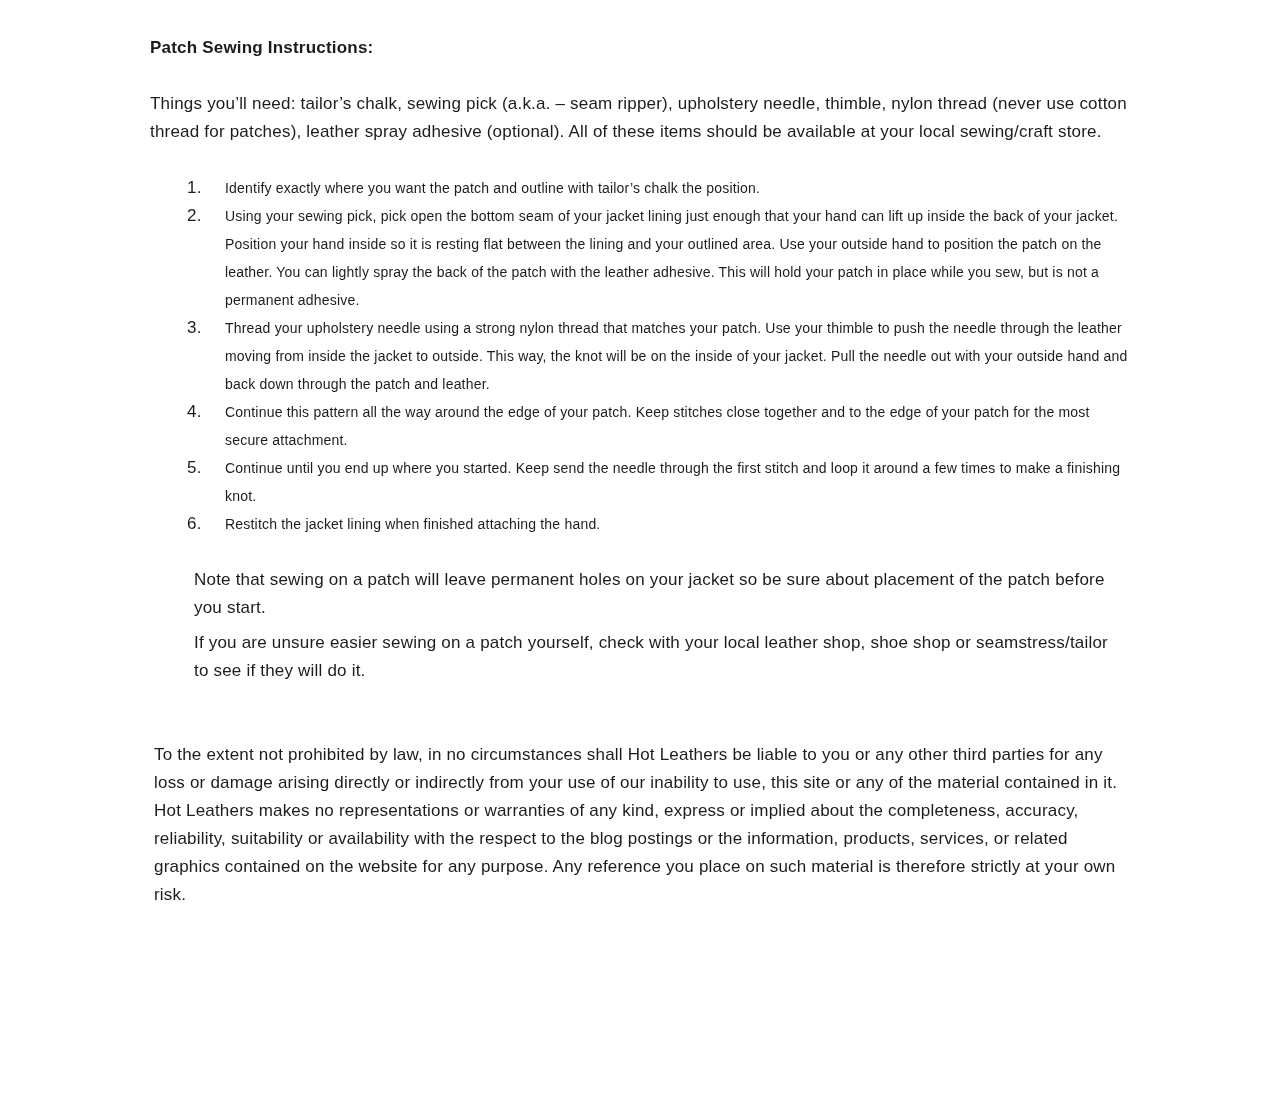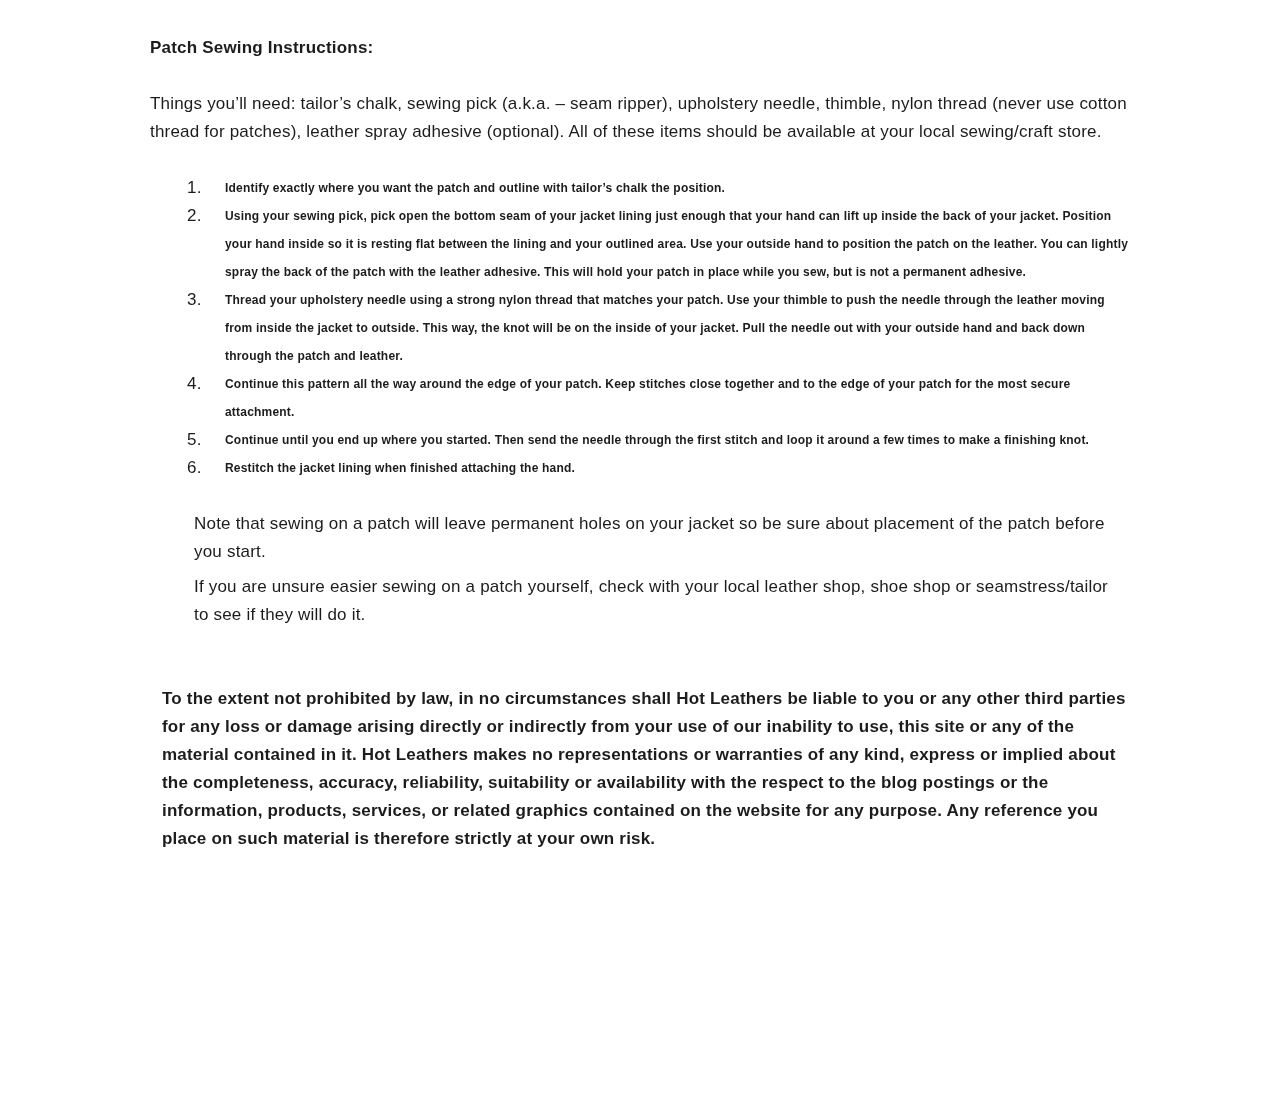--- a/index.html
+++ b/index.html
@@ -43,42 +43,40 @@
     align-items: flex-start;
   }
   .step-num {
     flex: 0 0 38px;       
     font-size: 17px;
     line-height: 28px;
     letter-spacing: 0.2px;
   }
   .step-text {
     flex: 1 1 auto;
-    font-size: 12px;
+    font-size: 14px;
     line-height: 28px;
     letter-spacing: 0.2px;
-    font-weight: bold;
   }
   .notes {
     margin: 0 0 56px 37px; 
     max-width: 943px;
   }
   .note-para {
     font-size: 17px;
     line-height: 28px;
     letter-spacing: 0.2px;
     margin: 7px;
   }
   .disclaimer {
     font-size: 17px;
     line-height: 28px;
     letter-spacing: 0.2px;
     max-width: 980px;
-    margin: 12px;
-    font-weight: bold;
+    margin: 4px;
   }
 </style>
 </head>
 <body>
 
 <div class="page">
 
   <p class="doc-title">Patch Sewing Instructions:</p>
 
 
@@ -96,21 +94,21 @@
     <div class="step-row">
       <span class="step-num">3.</span>
       <span class="step-text">Thread your upholstery needle using a strong nylon thread that matches your patch. Use your thimble to push the needle through the leather moving from inside the jacket to outside. This way, the knot will be on the inside of your jacket. Pull the needle out with your outside hand and back down through the patch and leather.</span>
     </div>
     <div class="step-row">
       <span class="step-num">4.</span>
       <span class="step-text">Continue this pattern all the way around  the edge of your patch. Keep stitches close together and to the edge of your patch for the most secure attachment.</span>
     </div>
     <div class="step-row">
       <span class="step-num">5.</span>
-      <span class="step-text">Continue until you end up where you started. Then send the needle through the first stitch and loop it around a few times to make a finishing knot.</span>
+      <span class="step-text">Continue until you end up where you started. Keep send the needle through the first stitch and loop it around a few times to make a finishing knot.</span>
     </div>
     <div class="step-row">
       <span class="step-num">6.</span>
       <span class="step-text">Restitch the jacket lining when finished attaching the hand.</span>
     </div>
   </div>
 
   <div class="notes">
     <p class="note-para">Note that sewing on a patch will leave permanent holes on your jacket so be sure about placement of the patch before you start.</p>
     <p class="note-para">If you are unsure easier sewing on a patch yourself, check with your local leather shop, shoe shop or seamstress/tailor to see if they will do it.</p>

